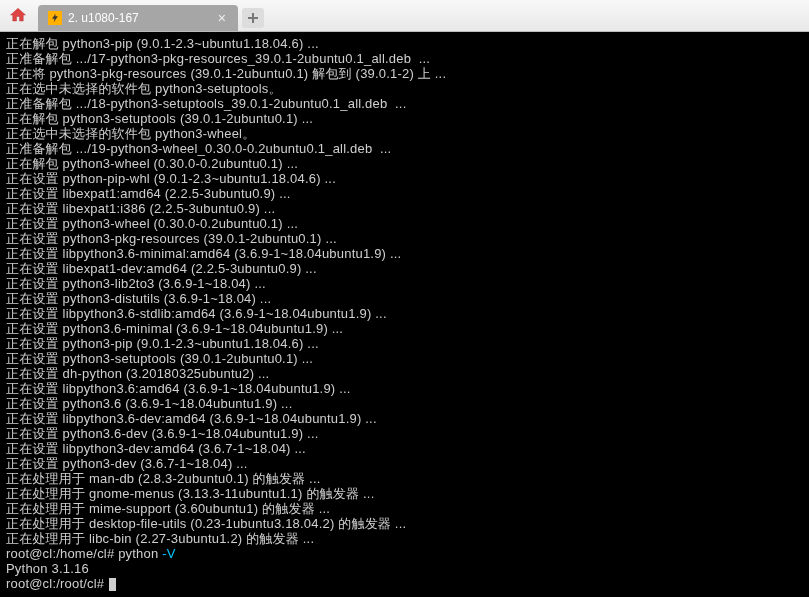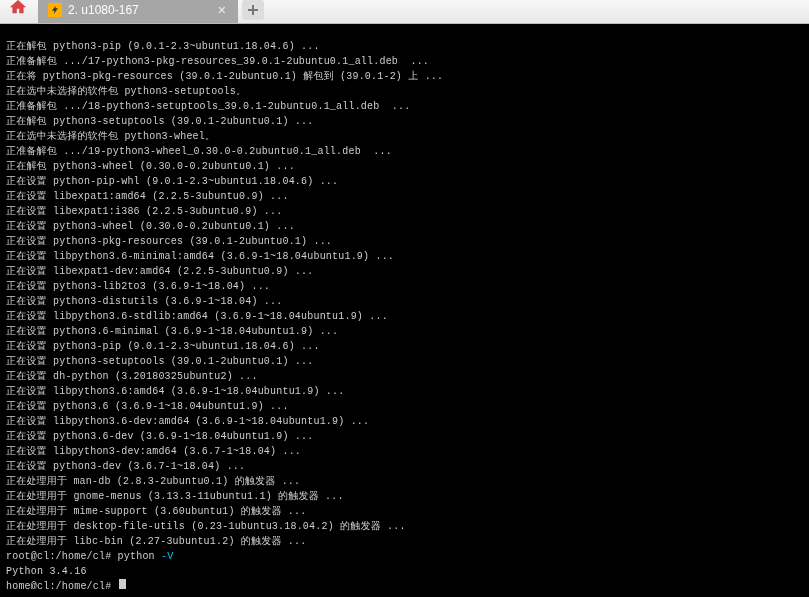--- a/index.html
+++ b/index.html
@@ -1,18 +1,18 @@
 <!DOCTYPE html>
 <html><head>
 <meta charset="utf-8">
 <style>
   * { margin: 0; padding: 0; box-sizing: border-box; }
   html, body { width: 809px; height: 597px; font-family: sans-serif; background: #000; overflow: hidden; }
   .browser-chrome {
-    height: 24px;
+    height: 32px;
     background: linear-gradient(to bottom, #f8f8f8, #e8e8e8);
     border-bottom: 1px solid #bbb;
     display: flex;
     align-items: flex-end;
   }
   .home-btn {
     width: 28px; height: 28px;
     display: flex; align-items: center; justify-content: center;
     margin: 2px 4px;
     cursor: pointer;
@@ -54,24 +54,24 @@
     display: flex;
     align-items: center;
     justify-content: center;
     font-size: 14px;
     color: #666;
     cursor: pointer;
   }
   .terminal {
     background: #000;
     color: #cfcfcf;
-    font-family: Liberation Mono, monospace;
-    font-size: 10px;
+    font-family: Liberation Sans, sans-serif;
+    font-size: 13px;
     line-height: 15px;
-    padding: 15px 6px;
+    padding: 4px 6px;
     white-space: pre;
     height: calc(597px - 32px);
     overflow: hidden;
     letter-spacing: 0.2px;
   }
   .prompt-root { color: #cfcfcf; margin-top: 8px; }
   .flag { color: #00c8ff; }
   .cursor {
     display: inline-block;
     width: 7px;
@@ -134,14 +134,14 @@
 正在设置 libpython3.6-dev:amd64 (3.6.9-1~18.04ubuntu1.9) ...
 正在设置 python3.6-dev (3.6.9-1~18.04ubuntu1.9) ...
 正在设置 libpython3-dev:amd64 (3.6.7-1~18.04) ...
 正在设置 python3-dev (3.6.7-1~18.04) ...
 正在处理用于 man-db (2.8.3-2ubuntu0.1) 的触发器 ...
 正在处理用于 gnome-menus (3.13.3-11ubuntu1.1) 的触发器 ...
 正在处理用于 mime-support (3.60ubuntu1) 的触发器 ...
 正在处理用于 desktop-file-utils (0.23-1ubuntu3.18.04.2) 的触发器 ...
 正在处理用于 libc-bin (2.27-3ubuntu1.2) 的触发器 ...
 </div><span class="prompt-root"><span>root@cl:/home/cl# python </span><span class="flag">-V</span></span>
-<span>Python 3.4.16</span>
-<span class="prompt-root">home@cl:/home/cl# </span><span class="cursor"></span></div>
+<span>Python 3.1.16</span>
+<span class="prompt-root">root@cl:/root/cl# </span><span class="cursor"></span></div>
 
 </body></html>

